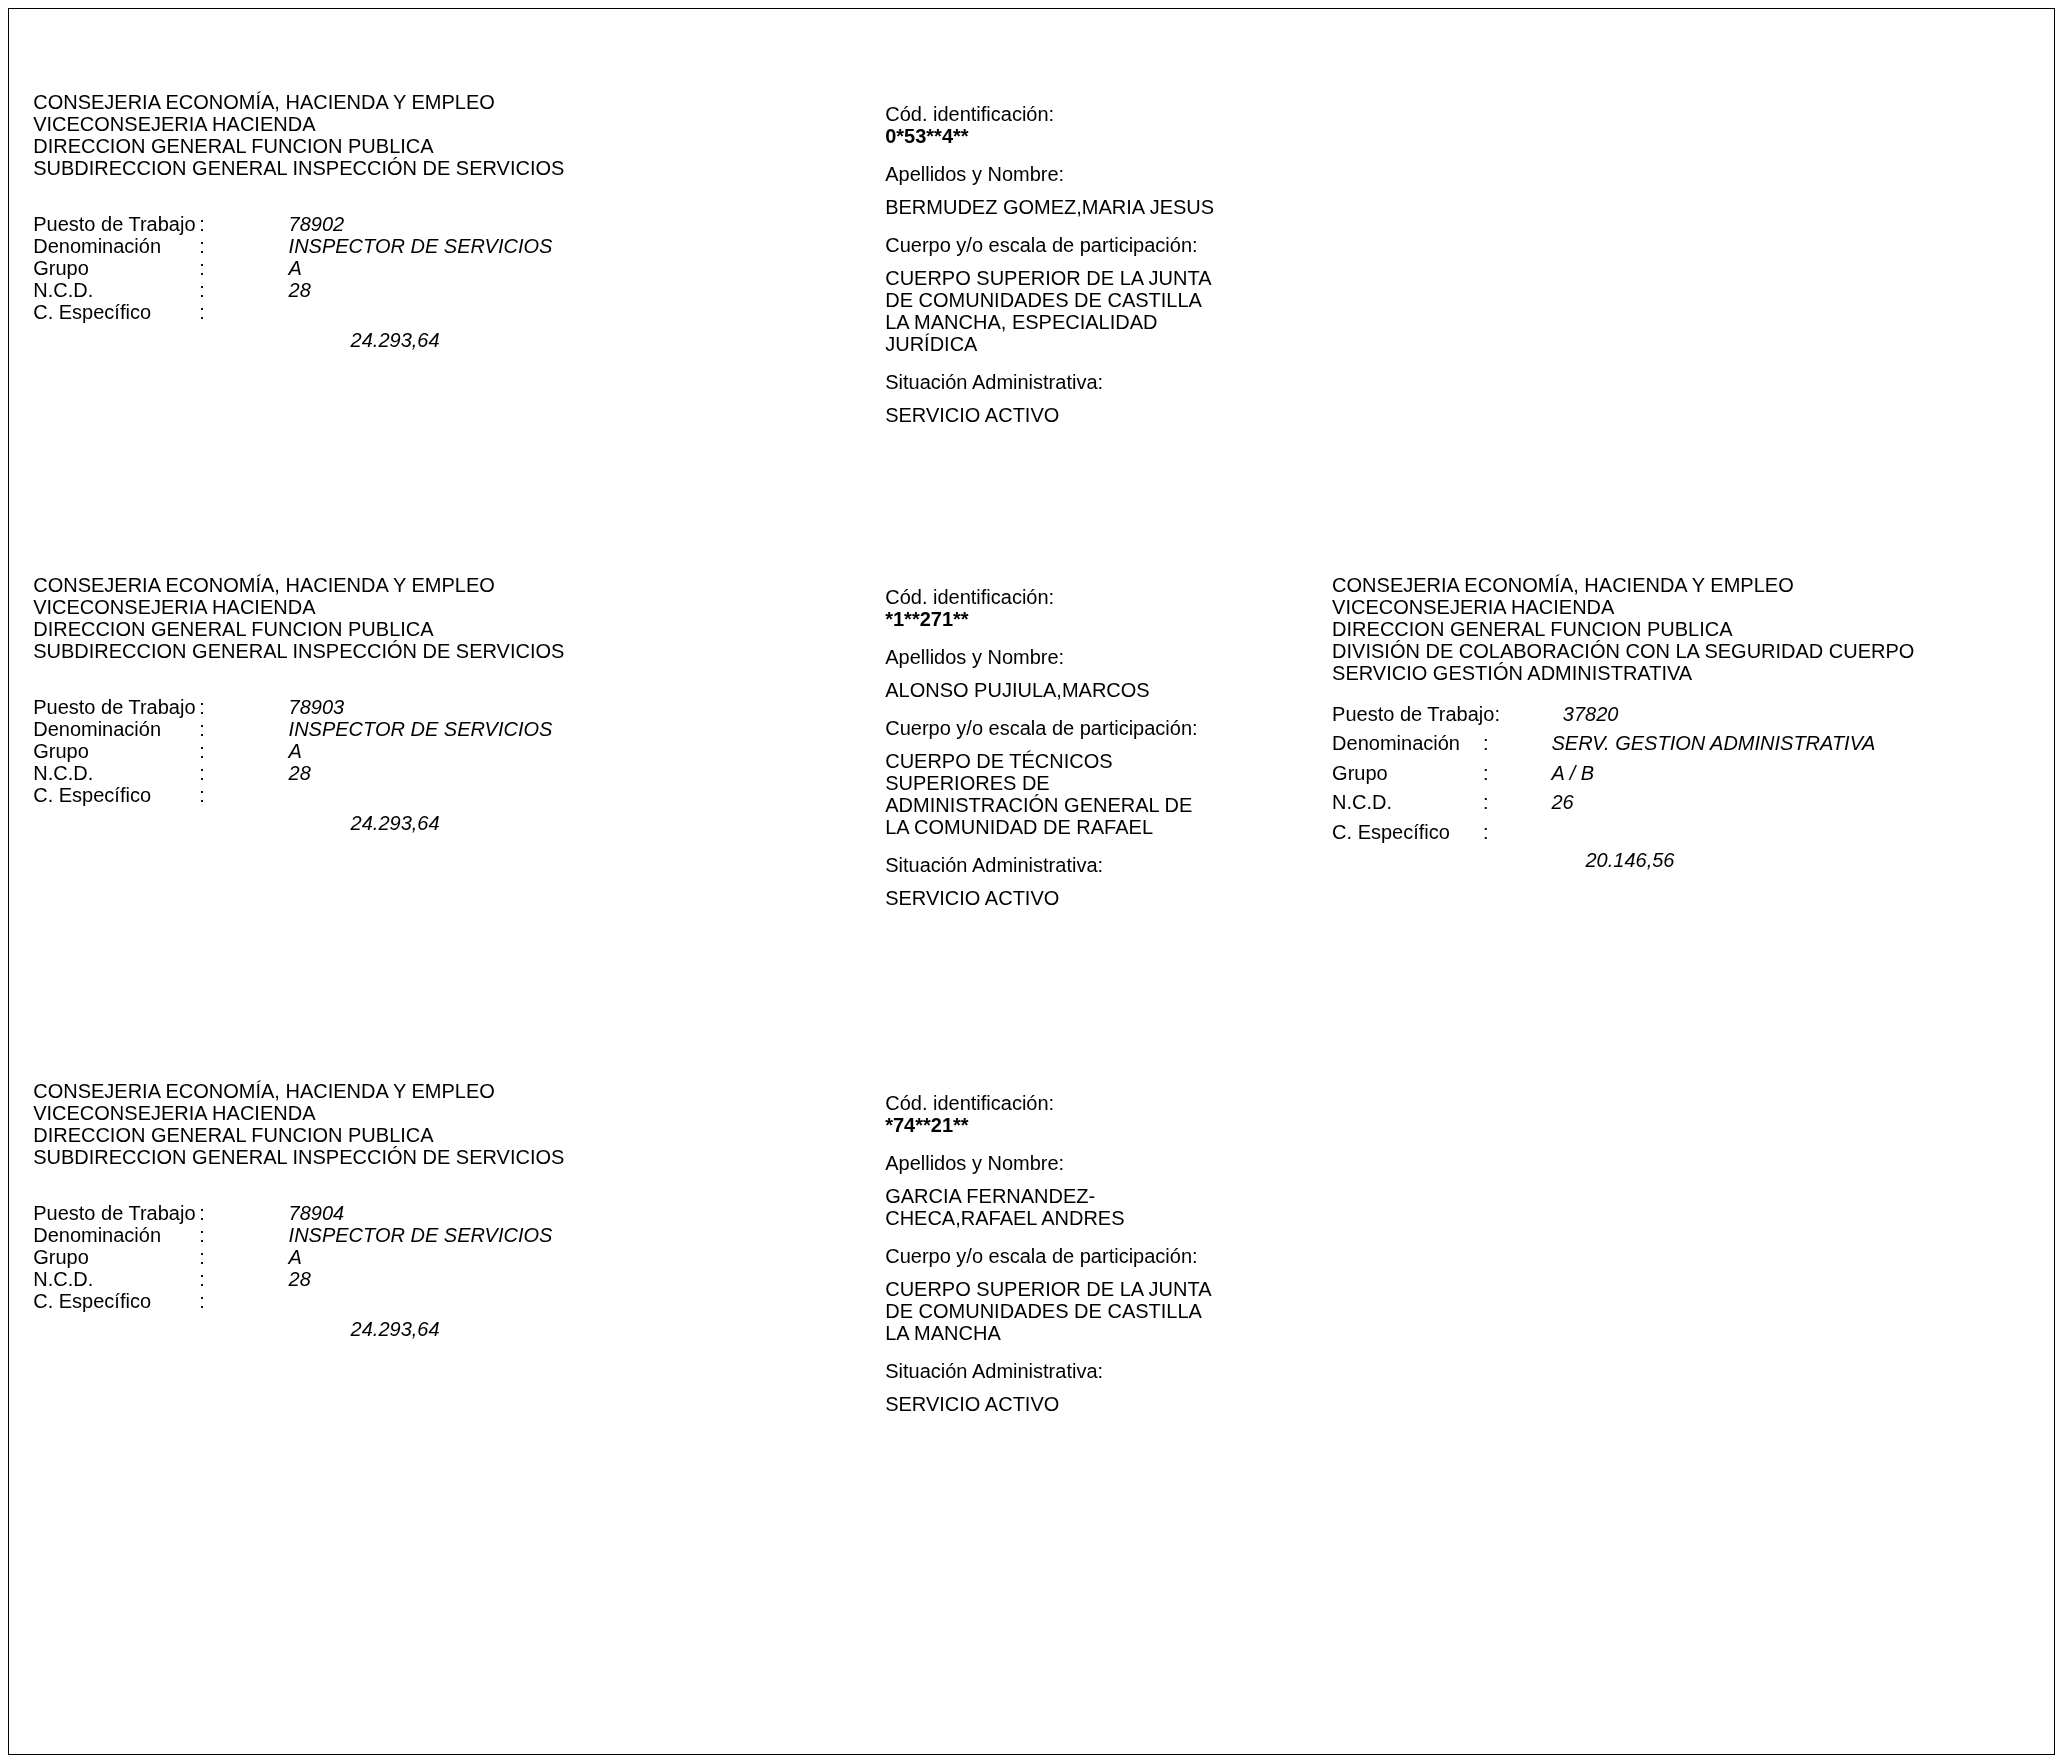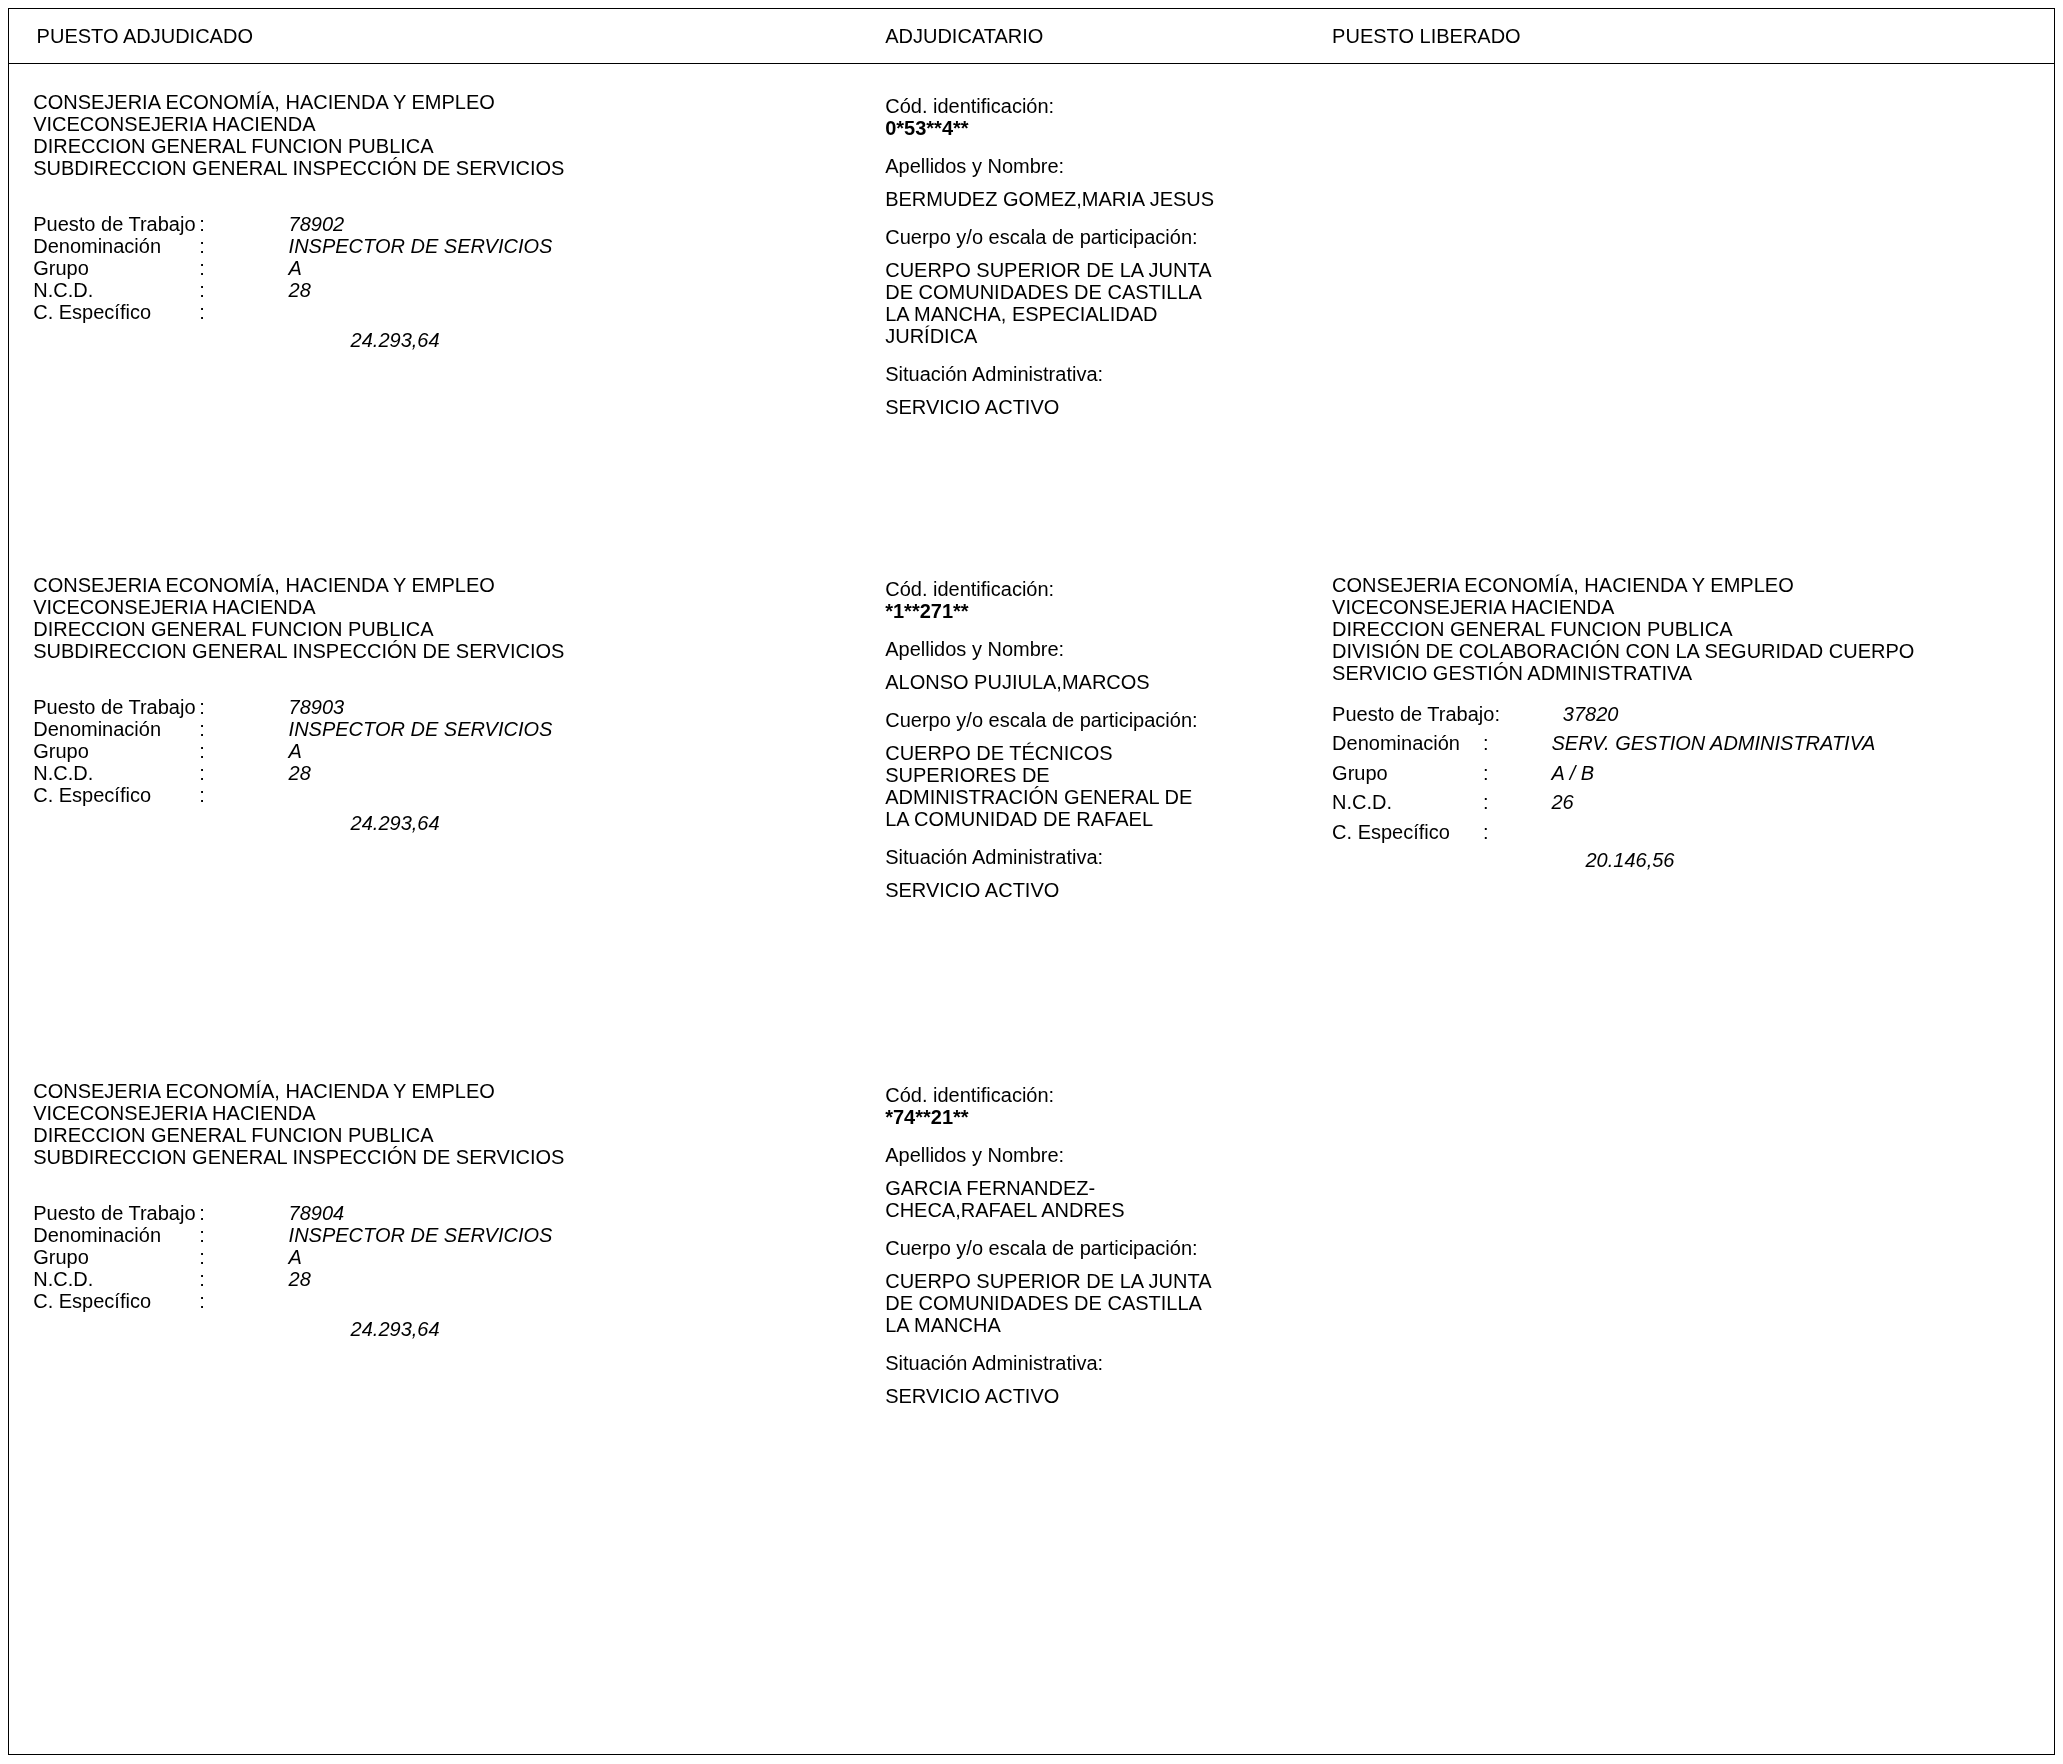--- a/index.html
+++ b/index.html
@@ -65,34 +65,29 @@
 
   .c3 .fields { margin-top: 19px; }
   .c3 .frow { margin-top: 7.6px; }
   .c3 .frow:first-child { margin-top: 0; }
   .c3 .flabel { flex-basis: 151px; }
   .c3 .fvalue { margin-left: 57px; }
   .c3 .fvalue.ind { margin-left: 91px; }
 
   
   .sec { margin-top: 16px; }
-  .sec:first-child { margin-top: 4px; }
+  .sec:first-child { margin-top: 12px; }
   .sec .val { margin-top: 11px; }
   .sec.cod .val { margin-top: 0; font-weight: bold; }
 </style>
 </head>
 <body>
 
 <div class="page">
 
-  <div class="header-row">
-    <div class="h hc1">PUESTO ADJUDICADO</div>
-    <div class="h hc2">ADJUDICATARIO</div>
-    <div class="h hc3">PUESTO LIBERADO</div>
-  </div>
 
   <div class="content">
 
     <div class="record" id="record-0">
       <div class="col c1">
         <div class="org">
           <div class="org-line">CONSEJERIA ECONOMÍA, HACIENDA Y EMPLEO</div>
           <div class="org-line">VICECONSEJERIA HACIENDA</div>
           <div class="org-line">DIRECCION GENERAL FUNCION PUBLICA</div>
           <div class="org-line">SUBDIRECCION GENERAL INSPECCIÓN DE SERVICIOS</div>

